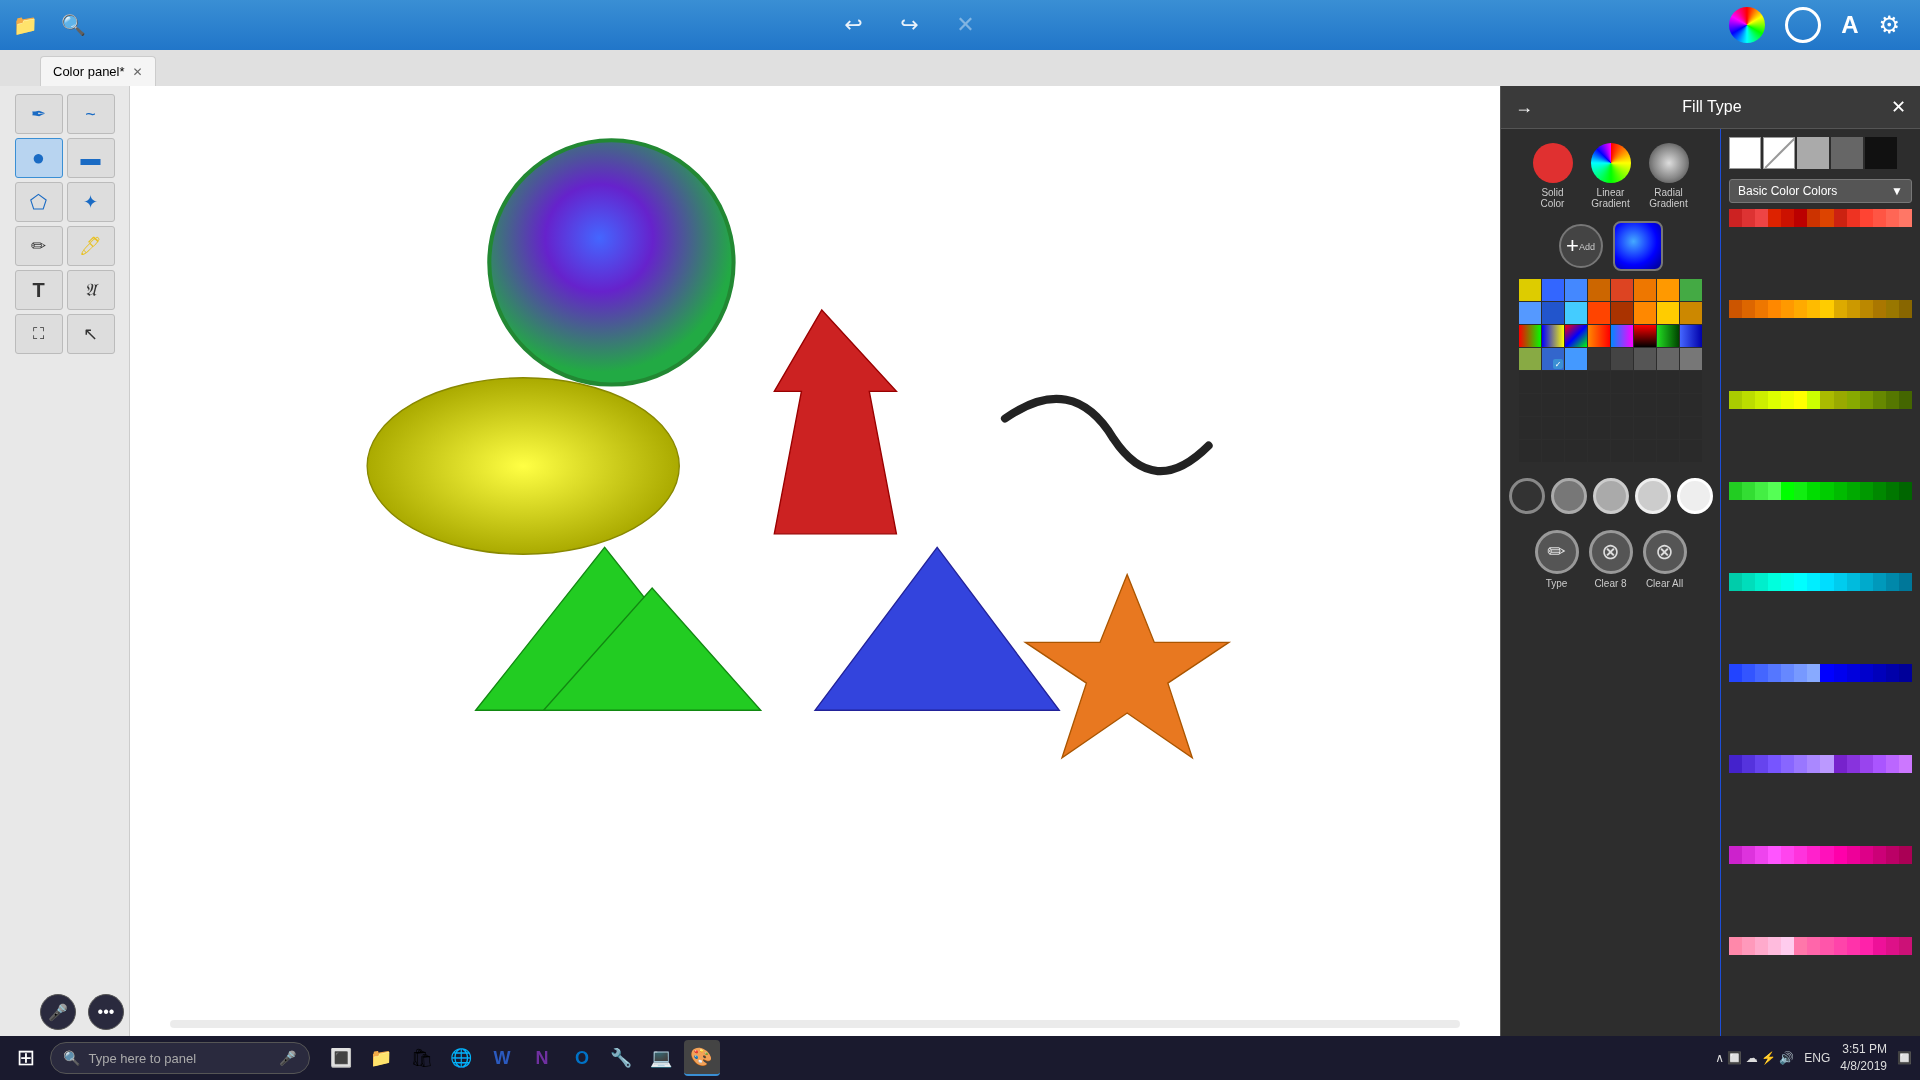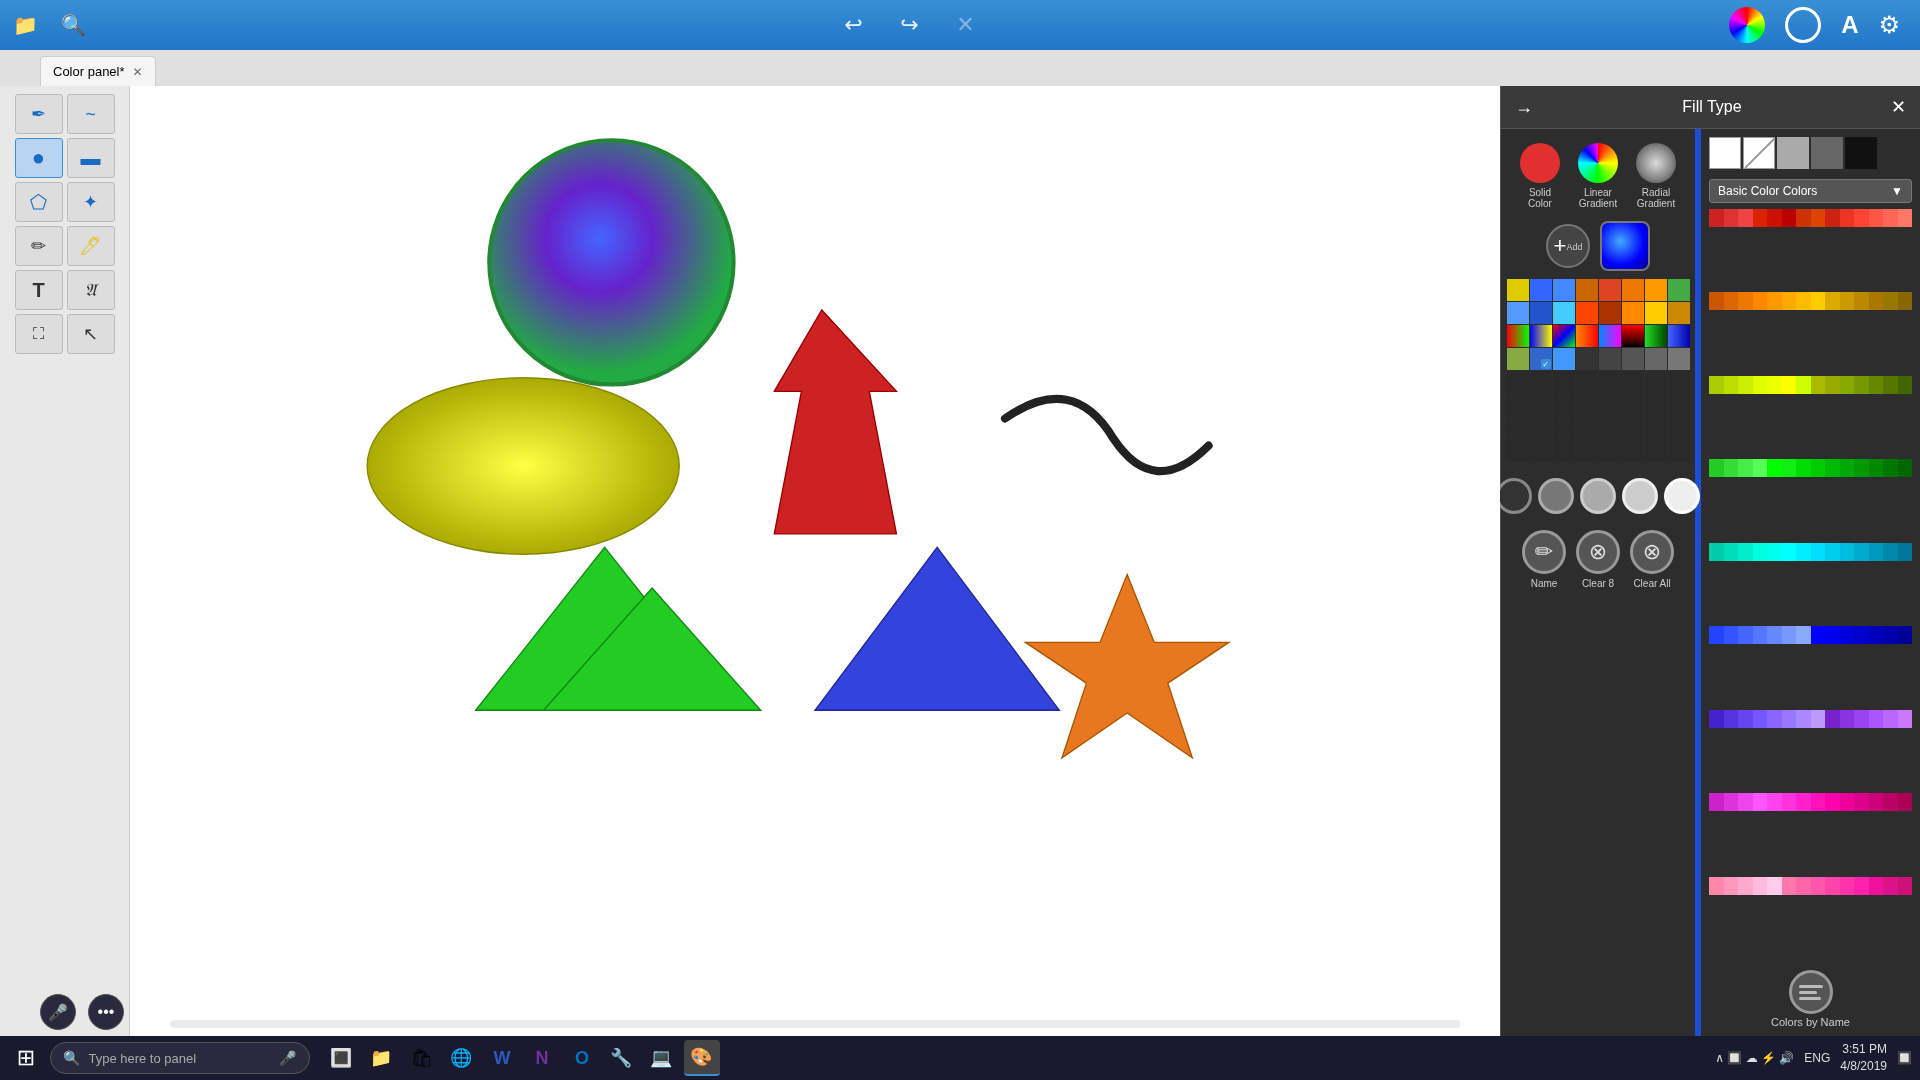--- a/index.html
+++ b/index.html
@@ -140,28 +140,28 @@
     .fill-panel-close { color: white; font-size: 18px; cursor: pointer; }
 
     
     .fill-panel-body {
       display: flex;
       flex: 1;
     }
 
     
     .panel-left {
-      width: 200px;
+      width: 220px;
       background: #2d2d2d;
       display: flex;
       flex-direction: column;
       align-items: center;
       padding: 10px;
       gap: 8px;
-      border-right: 6px solid #1d4ed8;
+      border-right: 1px solid #1d4ed8;
     }
 
     
     .color-type-row {
       display: flex;
       gap: 6px;
       align-items: center;
       justify-content: center;
     }
     .color-type-btn {
@@ -591,21 +591,21 @@
           <div style="width:36px;height:36px;border-radius:50%;background:#333;border:3px solid #888;cursor:pointer;"></div>
           <div style="width:36px;height:36px;border-radius:50%;background:#777;border:3px solid #aaa;cursor:pointer;"></div>
           <div style="width:36px;height:36px;border-radius:50%;background:#aaa;border:3px solid #ccc;cursor:pointer;"></div>
           <div style="width:36px;height:36px;border-radius:50%;background:#ccc;border:3px solid #eee;cursor:pointer;"></div>
           <div style="width:36px;height:36px;border-radius:50%;background:#eee;border:3px solid #fff;cursor:pointer;"></div>
         </div>
 
         <div style="display:flex; gap:10px; justify-content:center; margin-top:8px;">
           <div class="bottom-action">
             <div class="x-circle">✏</div>
-            <span class="panel-bottom-label">Name</span>
+            <span class="panel-bottom-label">Type</span>
           </div>
           <div class="bottom-action">
             <div class="x-circle">⊗</div>
             <span class="panel-bottom-label">Clear 8</span>
           </div>
           <div class="bottom-action">
             <div class="x-circle">⊗</div>
             <span class="panel-bottom-label">Clear All</span>
           </div>
         </div>
@@ -758,30 +758,20 @@
           <div style="background:#ff66aa;height:18px;cursor:pointer;"></div>
           <div style="background:#ff55aa;height:18px;cursor:pointer;"></div>
           <div style="background:#ff44aa;height:18px;cursor:pointer;"></div>
           <div style="background:#ff33aa;height:18px;cursor:pointer;"></div>
           <div style="background:#ff22aa;height:18px;cursor:pointer;"></div>
           <div style="background:#ee1199;height:18px;cursor:pointer;"></div>
           <div style="background:#dd1188;height:18px;cursor:pointer;"></div>
           <div style="background:#cc1177;height:18px;cursor:pointer;"></div>
         </div>
 
-        <div class="colors-by-name">
-          <div class="cbn-circle">
-            <div class="cbn-lines">
-              <div class="cbn-line" style="width:24px;"></div>
-              <div class="cbn-line" style="width:18px;"></div>
-              <div class="cbn-line" style="width:22px;"></div>
-            </div>
-          </div>
-          <span style="font-size:11px;color:#ccc;">Colors by Name</span>
-        </div>
 
       </div>
 
     </div>
   </div>
 
 </div>
 
 <div class="taskbar">
   <div class="taskbar-start">

